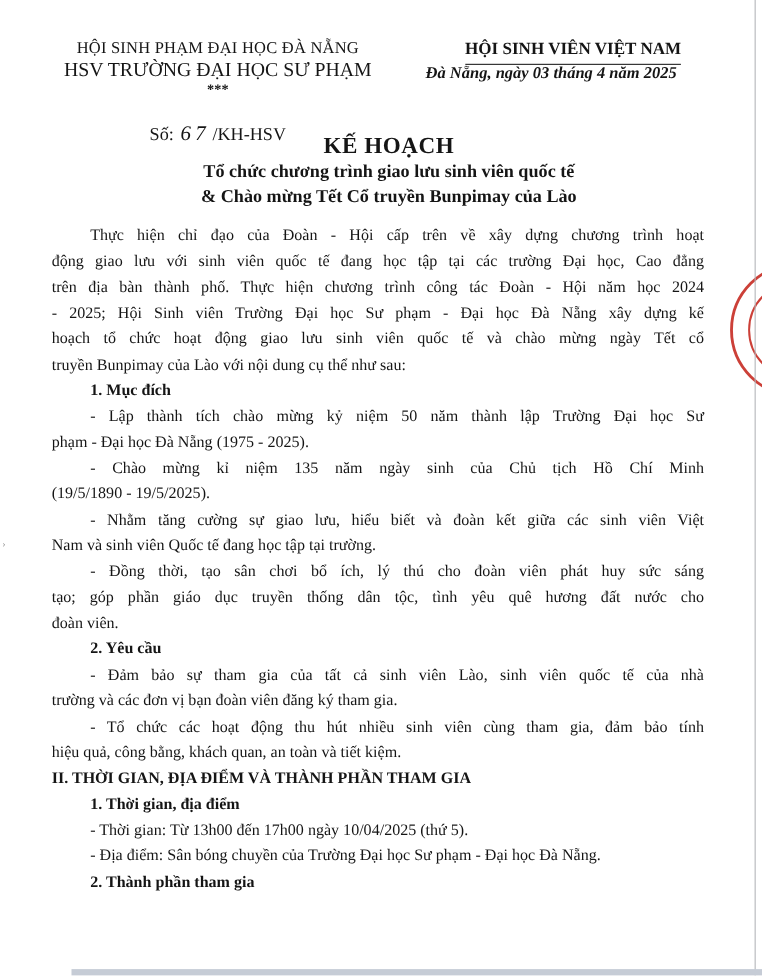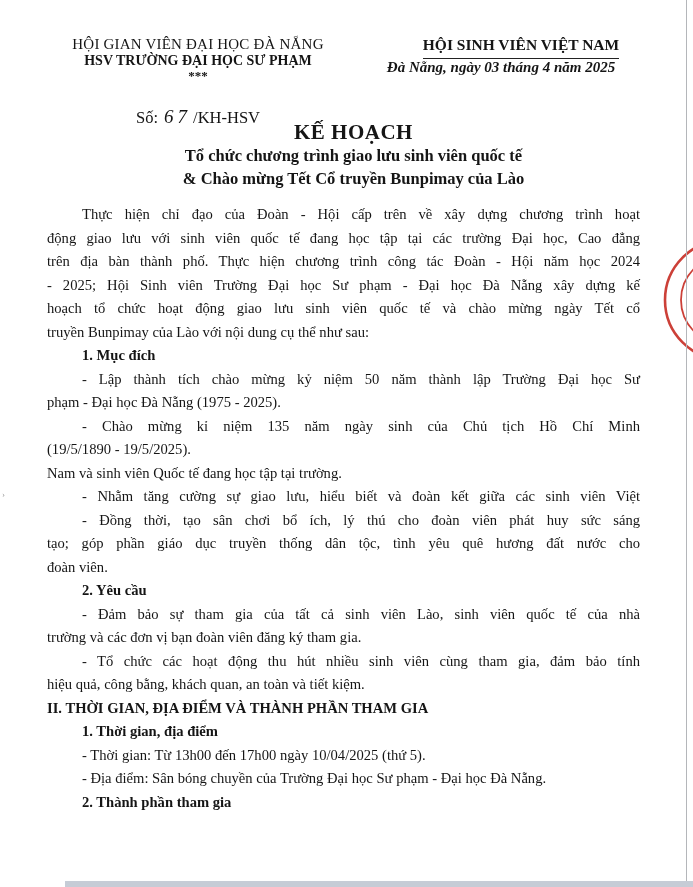--- a/index.html
+++ b/index.html
@@ -12,21 +12,21 @@
   .edge-line{position:absolute;top:0;left:686px;width:1px;height:887px;background:#b4b6ba;}
   
   .bottom-bar{position:absolute;left:65px;right:0;bottom:0;height:6px;background:#c6ccd6;}
   
   .artifact{position:absolute;left:2px;top:491px;width:4px;height:6px;color:#9a9a9a;font-size:9px;line-height:6px;}
 
   .header{position:absolute;top:36px;left:40px;width:606px;display:flex;}
   .hcol-left{width:316px;text-align:center;}
   .hcol-right{width:290px;text-align:center;}
   .org-sub{font-size:15px;letter-spacing:0.2px;white-space:nowrap;}
-  .org-main{font-size:14px;font-weight:bold;white-space:nowrap;}
+  .org-main{font-size:18px;font-weight:normal;white-space:nowrap;}
   .stars{font-size:13px;font-weight:bold;line-height:10px;margin-top:2px;}
   .doc-no{font-size:16.5px;margin-top:25px;}
   .hand{font-style:italic;font-size:19px;letter-spacing:4px;padding:0 2px;}
   .org-vn{display:inline-block;font-size:15.5px;font-weight:bold;white-space:nowrap;
           border-bottom:1.5px solid #222;padding-bottom:4px;margin-left:40px;}
   .dateline{font-size:15px;font-weight:bold;font-style:italic;white-space:nowrap;}
 
   .titleblock{position:absolute;top:120px;left:57px;width:593px;text-align:center;}
   .doc-title{font-size:21px;font-weight:bold;letter-spacing:0.5px;}
   .doc-sub{font-size:16.5px;font-weight:bold;line-height:22.5px;}
@@ -41,21 +41,21 @@
   .stamp{position:absolute;left:648px;top:230px;width:160px;height:160px;}
   .stamp text{font-family:"Liberation Sans","DejaVu Sans",sans-serif;}
 </style>
 </head>
 <body>
 
 <div class="page">
 
   <div class="header">
     <div class="hcol-left">
-      <div class="org-sub">HỘI GIAN VIÊN ĐẠI HỌC ĐÀ NẴNG</div>
+      <div class="org-sub">HỘI SINH PHẠM ĐẠI HỌC ĐÀ NẴNG</div>
       <div class="org-main">HSV TRƯỜNG ĐẠI HỌC SƯ PHẠM</div>
       <div class="stars">***</div>
       <div class="doc-no"><span>Số:</span> <span class="hand">67</span><span>/KH-HSV</span></div>
     </div>
     <div class="hcol-right">
       <span class="org-vn">HỘI SINH VIÊN VIỆT NAM</span>
       <div class="dateline">Đà Nẵng, ngày 03 tháng 4 năm 2025</div>
     </div>
   </div>
 
@@ -70,22 +70,22 @@
       <div class="ln j">động giao lưu với sinh viên quốc tế đang học tập tại các trường Đại học, Cao đẳng</div>
       <div class="ln j">trên địa bàn thành phố. Thực hiện chương trình công tác Đoàn - Hội năm học 2024</div>
       <div class="ln j">- 2025; Hội Sinh viên Trường Đại học Sư phạm - Đại học Đà Nẵng xây dựng kế</div>
       <div class="ln j">hoạch tổ chức hoạt động giao lưu sinh viên quốc tế và chào mừng ngày Tết cổ</div>
       <div class="ln">truyền Bunpimay của Lào với nội dung cụ thể như sau:</div>
       <div class="ln b i">1. Mục đích</div>
       <div class="ln i j">- Lập thành tích chào mừng kỷ niệm 50 năm thành lập Trường Đại học Sư</div>
       <div class="ln">phạm - Đại học Đà Nẵng (1975 - 2025).</div>
       <div class="ln i j">- Chào mừng kỉ niệm 135 năm ngày sinh của Chủ tịch Hồ Chí Minh</div>
       <div class="ln">(19/5/1890 - 19/5/2025).</div>
+      <div class="ln i j">- Nhằm tăng cường sự giao lưu, hiểu biết và đoàn kết giữa các sinh viên Việt</div>
       <div class="ln">Nam và sinh viên Quốc tế đang học tập tại trường.</div>
-      <div class="ln i j">- Nhằm tăng cường sự giao lưu, hiểu biết và đoàn kết giữa các sinh viên Việt</div>
       <div class="ln i j">- Đồng thời, tạo sân chơi bổ ích, lý thú cho đoàn viên phát huy sức sáng</div>
       <div class="ln j">tạo; góp phần giáo dục truyền thống dân tộc, tình yêu quê hương đất nước cho</div>
       <div class="ln">đoàn viên.</div>
       <div class="ln b i">2. Yêu cầu</div>
       <div class="ln i j">- Đảm bảo sự tham gia của tất cả sinh viên Lào, sinh viên quốc tế của nhà</div>
       <div class="ln">trường và các đơn vị bạn đoàn viên đăng ký tham gia.</div>
       <div class="ln i j">- Tổ chức các hoạt động thu hút nhiều sinh viên cùng tham gia, đảm bảo tính</div>
       <div class="ln">hiệu quả, công bằng, khách quan, an toàn và tiết kiệm.</div>
       <div class="ln b">II. THỜI GIAN, ĐỊA ĐIỂM VÀ THÀNH PHẦN THAM GIA</div>
       <div class="ln b i">1. Thời gian, địa điểm</div>

